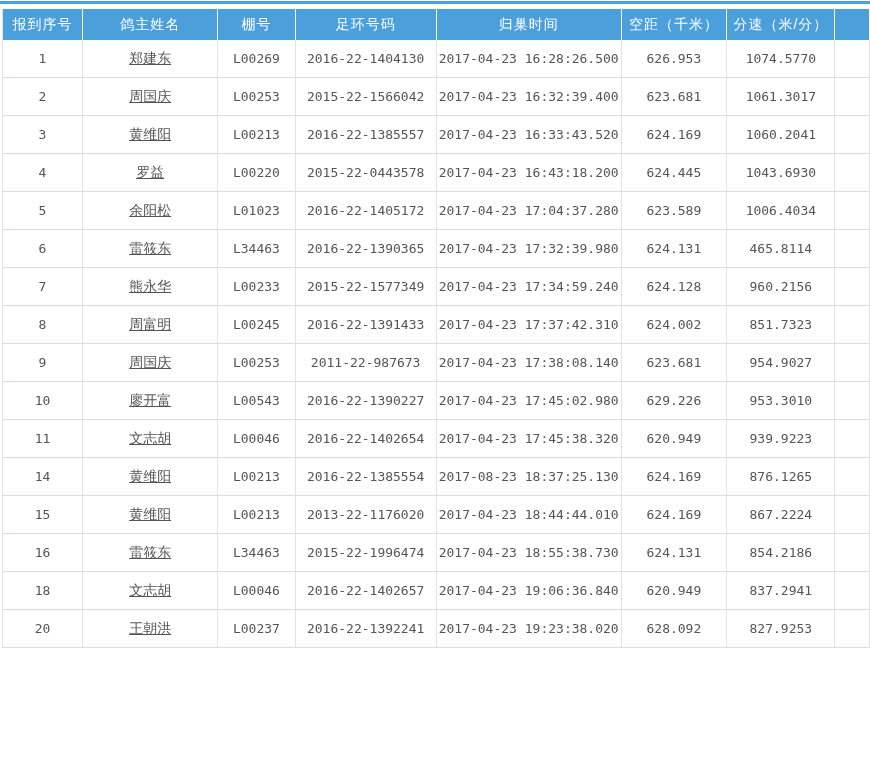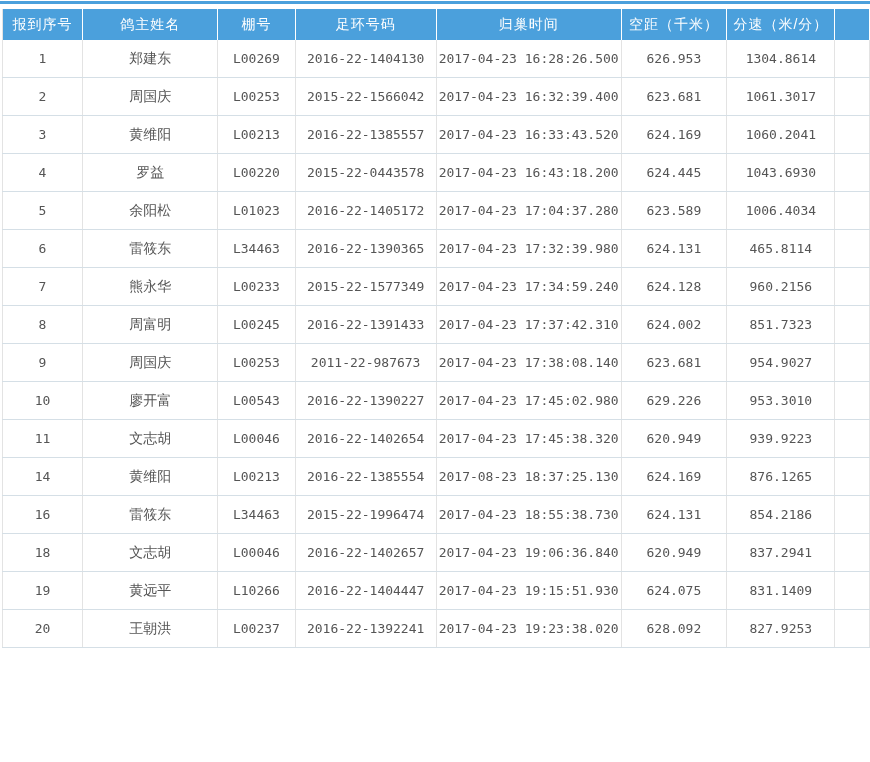--- a/index.html
+++ b/index.html
@@ -53,20 +53,21 @@
     white-space: nowrap;
     overflow: hidden;
   }
   table.results td.mono {
     font-family: "DejaVu Sans Mono", "Liberation Mono", monospace;
     font-size: 13px;
   }
   table.results td.owner {
     font-family: "Liberation Sans", sans-serif;
     font-size: 14px;
+    text-decoration: underline;
   }
   
   col.c-seq      { width: 83px; }
   col.c-owner    { width: 148px; }
   col.c-loft     { width: 82px; }
   col.c-ring     { width: 145px; }
   col.c-time     { width: 185px; }
   col.c-distance { width: 108px; }
   col.c-speed    { width: 110px; }
   col.c-sliver   { width: 40px; }
@@ -101,21 +102,21 @@
         </tr>
     </thead>
     <tbody>
         <tr>
           <td class="mono">1</td>
           <td class="owner">郑建东</td>
           <td class="mono">L00269</td>
           <td class="mono">2016-22-1404130</td>
           <td class="mono">2017-04-23 16:28:26.500</td>
           <td class="mono">626.953</td>
-          <td class="mono">1304.8614</td>
+          <td class="mono">1074.5770</td>
           <td></td>
         </tr>
         <tr>
           <td class="mono">2</td>
           <td class="owner">周国庆</td>
           <td class="mono">L00253</td>
           <td class="mono">2015-22-1566042</td>
           <td class="mono">2017-04-23 16:32:39.400</td>
           <td class="mono">623.681</td>
           <td class="mono">1061.3017</td>
@@ -215,50 +216,50 @@
           <td class="mono">14</td>
           <td class="owner">黄维阳</td>
           <td class="mono">L00213</td>
           <td class="mono">2016-22-1385554</td>
           <td class="mono">2017-08-23 18:37:25.130</td>
           <td class="mono">624.169</td>
           <td class="mono">876.1265</td>
           <td></td>
         </tr>
         <tr>
+          <td class="mono">15</td>
+          <td class="owner">黄维阳</td>
+          <td class="mono">L00213</td>
+          <td class="mono">2013-22-1176020</td>
+          <td class="mono">2017-04-23 18:44:44.010</td>
+          <td class="mono">624.169</td>
+          <td class="mono">867.2224</td>
+          <td></td>
+        </tr>
+        <tr>
           <td class="mono">16</td>
           <td class="owner">雷筱东</td>
           <td class="mono">L34463</td>
           <td class="mono">2015-22-1996474</td>
           <td class="mono">2017-04-23 18:55:38.730</td>
           <td class="mono">624.131</td>
           <td class="mono">854.2186</td>
           <td></td>
         </tr>
         <tr>
           <td class="mono">18</td>
           <td class="owner">文志胡</td>
           <td class="mono">L00046</td>
           <td class="mono">2016-22-1402657</td>
           <td class="mono">2017-04-23 19:06:36.840</td>
           <td class="mono">620.949</td>
           <td class="mono">837.2941</td>
           <td></td>
         </tr>
         <tr>
-          <td class="mono">19</td>
-          <td class="owner">黄远平</td>
-          <td class="mono">L10266</td>
-          <td class="mono">2016-22-1404447</td>
-          <td class="mono">2017-04-23 19:15:51.930</td>
-          <td class="mono">624.075</td>
-          <td class="mono">831.1409</td>
-          <td></td>
-        </tr>
-        <tr>
           <td class="mono">20</td>
           <td class="owner">王朝洪</td>
           <td class="mono">L00237</td>
           <td class="mono">2016-22-1392241</td>
           <td class="mono">2017-04-23 19:23:38.020</td>
           <td class="mono">628.092</td>
           <td class="mono">827.9253</td>
           <td></td>
         </tr>
       </tbody>

